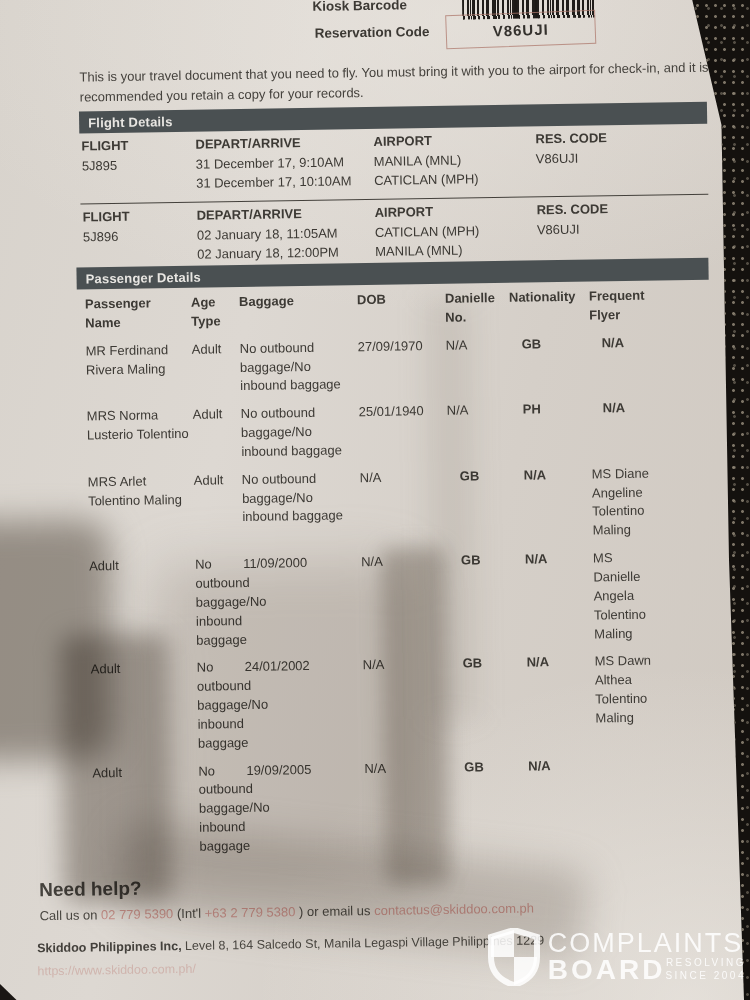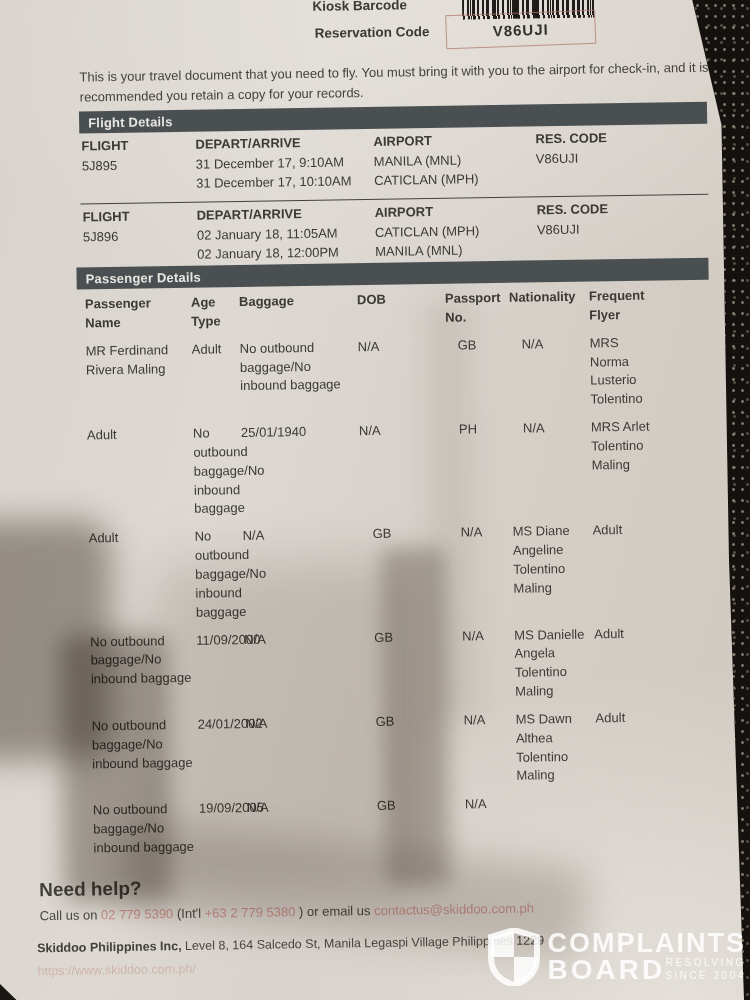--- a/index.html
+++ b/index.html
@@ -51,21 +51,21 @@
   .fhead{margin-top:5px;font-weight:bold;font-size:13px;}
   .frow{margin-top:4px;font-size:13px;line-height:1.45;}
   .fdivider{border:none;border-top:1.5px solid #43403b;margin:8px 0 0 0;}
   .cell{padding-right:6px;}
 
   
   .pax-section{position:absolute;left:80px;top:263px;width:632px;color:#3d3a35;}
   .pgrid{display:grid;grid-template-columns:106px 48px 118px 88px 64px 80px 68px;
          column-gap:0;row-gap:9px;padding-left:8px;margin-top:6px;font-size:13px;line-height:1.45;}
   .phead{font-weight:bold;}
-  .indent{padding-left:12px;}
+  .indent{padding-left:12px;font-weight:bold;}
   .pgrid > div{padding-right:4px;}
 
   
   .help-title{position:absolute;left:33px;top:874px;font-size:19px;font-weight:bold;color:#45423d;}
   .help-line{position:absolute;left:33px;top:903px;width:660px;font-size:13px;color:#4a4741;}
   .lnk{color:#c4857e;opacity:0.85;}
   .footer-line{position:absolute;left:30px;top:936px;width:700px;font-size:12.5px;color:#4a4741;}
   .footer-line b{color:#44413c;}
   .footer-url{position:absolute;left:30px;top:959px;font-size:12.5px;color:#c9a29b;opacity:0.65;}
 
@@ -98,21 +98,21 @@
     position:absolute;left:0;top:0;width:750px;height:1000px;pointer-events:none;
     background:#1a1613;
     clip-path:polygon(0% 98.4%, 2.2% 100%, 0% 100%);
   }
 
   
   .watermark{
     position:absolute;right:4px;bottom:14px;display:flex;align-items:center;gap:8px;
     color:rgba(255,255,255,0.85);z-index:50;
   }
-  .wm-text .wm-line1{font-size:27px;font-weight:bold;letter-spacing:2px;line-height:1.0;}
+  .wm-text .wm-line1{font-size:27px;font-weight:normal;letter-spacing:2px;line-height:1.0;}
   .wm-row2{display:flex;align-items:flex-end;}
   .wm-line2{font-size:28px;font-weight:bold;letter-spacing:3px;line-height:0.95;}
   .wm-tag{font-size:10px;letter-spacing:2.5px;line-height:1.25;padding-bottom:2px;text-align:right;}
 </style>
 </head>
 <body>
 
 <div class="photo">
   <div class="paper">
     <div class="content">
@@ -174,27 +174,28 @@
 
       <div class="pax-section">
         <div class="bar">
           <span>Passenger Details</span>
         </div>
         <div class="pgrid">
           <div class="phead">Passenger Name</div>
           <div class="phead">Age Type</div>
           <div class="phead">Baggage</div>
           <div class="phead">DOB</div>
-          <div class="phead">Passport No.</div>
+          <div class="phead">Danielle No.</div>
           <div class="phead">Nationality</div>
           <div class="phead">Frequent Flyer</div>
 
           <div>MR Ferdinand Rivera Maling</div>
           <div>Adult</div>
           <div>No outbound baggage/No inbound baggage</div>
+          <div>27/09/1970</div>
           <div>N/A</div>
           <div class="indent">GB</div>
           <div class="indent">N/A</div>
 
           <div>MRS Norma Lusterio Tolentino</div>
           <div>Adult</div>
           <div>No outbound baggage/No inbound baggage</div>
           <div>25/01/1940</div>
           <div>N/A</div>
           <div class="indent">PH</div>

